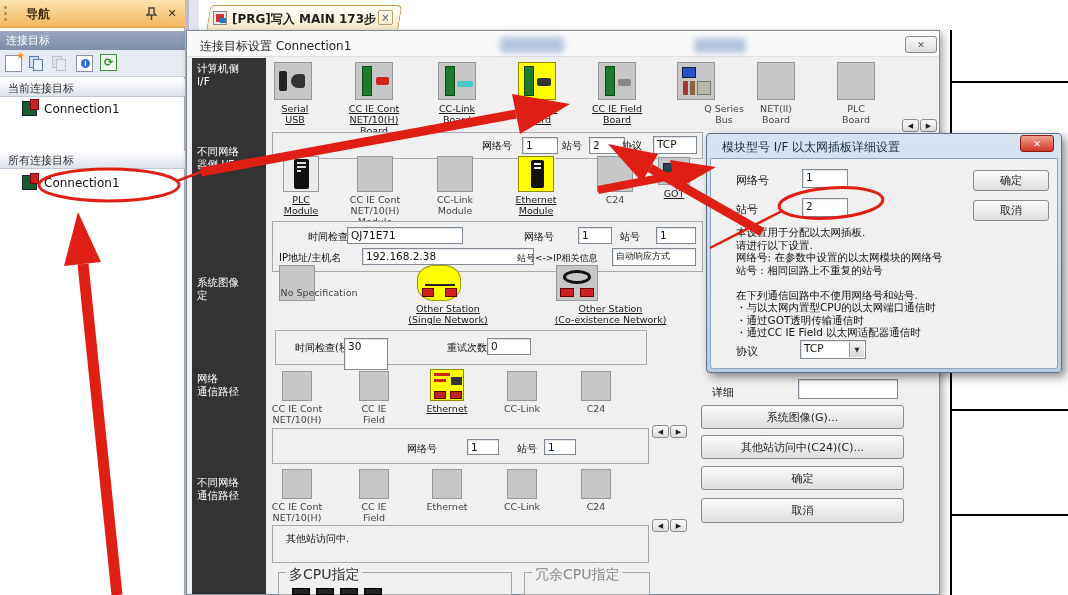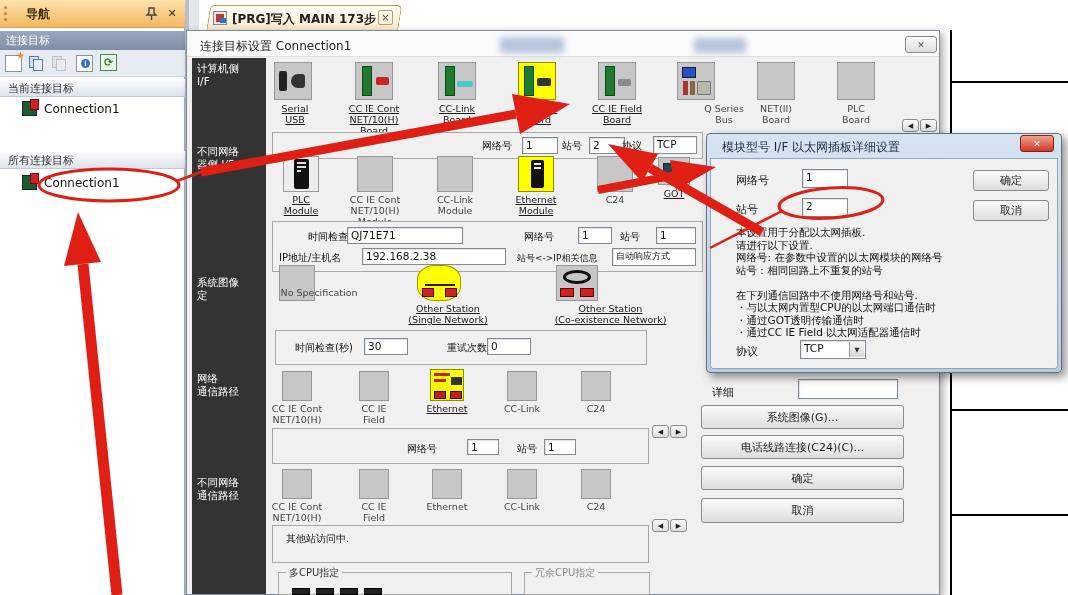--- a/index.html
+++ b/index.html
@@ -12,21 +12,21 @@
   .u{text-decoration:underline}
   .dim{color:#444}
   .gicon{background:#c7c7c7;border:1px solid #979797}
   .sel{background:#ffff00}
   .fld{background:#fff;border:1px solid #7e8a96;box-shadow:inset 1px 1px 1px rgba(0,0,0,.12);
        font-size:10.5px;color:#111;padding:1px 3px;overflow:hidden;white-space:nowrap}
   .btn3d{background:linear-gradient(#fafafa,#dedede);border:1px solid #8b8b8b;border-radius:3px;
          font-size:11px;color:#222;display:flex;align-items:center;justify-content:center}
   .sb{width:17px;height:13px;font-size:7px;padding:0}
   .grpbox{border:1px solid #a8a8a8}
-  .grplabel{font-size:10px;background:#f0f0f0;padding:0 3px;color:#333}
+  .grplabel{font-size:14px;background:#f0f0f0;padding:0 3px;color:#333}
   .hdrstrip{background:linear-gradient(#fdfdfe,#dde2ec);border-top:1px solid #fff;
             border-bottom:1px solid #c2c9d6;font-size:11px;color:#333;display:flex;
             align-items:center;padding-left:8px}
   .sideLabel{font-size:10.5px;line-height:13px;color:#fff;white-space:pre-line}
   .dd{position:absolute;right:1px;top:1px;bottom:1px;width:14px;
       background:linear-gradient(#f4f4f4,#d7d7d7);border-left:1px solid #999;font-size:6.5px;
       display:flex;align-items:center;justify-content:center;color:#333}
   .ladder{background:#000}
   svg.anno{pointer-events:none}
 </style>
@@ -250,21 +250,21 @@
 <div class="abs icolabel u" style="left:654px;top:188px;width:40px">GOT</div>
 
 <div class="abs grpbox" style="left:272px;top:221px;width:431px;height:51px;background:#f0f0f0"></div>
 <div class="abs t10" style="left:308px;top:230px">时间检查</div>
 <div class="abs fld" style="left:347px;top:227px;width:116px;height:17px">QJ71E71</div>
 <div class="abs t10" style="left:524px;top:230px">网络号</div>
 <div class="abs fld" style="left:578px;top:227px;width:34px;height:17px">1</div>
 <div class="abs t10" style="left:620px;top:230px">站号</div>
 <div class="abs fld" style="left:656px;top:227px;width:40px;height:17px">1</div>
 <div class="abs t10" style="left:279px;top:251px">IP地址/主机名</div>
-<div class="abs fld" style="left:362px;top:248px;width:144px;height:17px">192.168.2.38</div>
+<div class="abs fld" style="left:362px;top:248px;width:172px;height:17px">192.168.2.38</div>
 <div class="abs" style="left:517px;top:252px;font-size:9px;color:#111">站号&lt;-&gt;IP相关信息</div>
 <div class="abs fld" style="left:612px;top:248px;width:84px;height:18px;font-size:9px">
   <span>自动响应方式</span>
 </div>
 
 <div class="abs" style="left:279px;top:265px;width:36px;height:36px">
   <span class="abs gicon" style="left:0;top:0;width:36px;height:36px"></span>
 </div>
 <div class="abs icolabel dim" style="left:264px;top:287px;width:110px">No Specification</div>
 
@@ -283,21 +283,21 @@
     <i class="abs" style="left:6px;top:4px;width:28px;height:14px;border:3px solid #111;border-radius:50%"></i>
     <i class="abs" style="left:3px;top:22px;width:14px;height:9px;background:#c22;border:1px solid #600"></i>
     <i class="abs" style="left:23px;top:22px;width:14px;height:9px;background:#c22;border:1px solid #600"></i>
   </span>
 </div>
 <div class="abs icolabel u" style="left:538px;top:303px;width:145px">Other Station
 (Co-existence Network)</div>
 
 <div class="abs grpbox" style="left:275px;top:330px;width:372px;height:35px;background:#f0f0f0"></div>
 <div class="abs t10" style="left:295px;top:341px">时间检查(秒)</div>
-<div class="abs fld" style="left:364px;top:338px;width:44px;height:17px">30</div>
+<div class="abs fld" style="left:344px;top:338px;width:44px;height:32px">30</div>
 <div class="abs t10" style="left:447px;top:341px">重试次数</div>
 <div class="abs fld" style="left:487px;top:338px;width:44px;height:17px">0</div>
 
 <div class="abs" style="left:282px;top:371px;width:30px;height:30px">
   <span class="abs gicon" style="left:0;top:0;width:30px;height:30px"></span>
 </div>
 <div class="abs icolabel dim" style="left:261px;top:403px;width:72px">CC IE Cont
 NET/10(H)</div>
 
 <div class="abs" style="left:359px;top:371px;width:30px;height:30px">
@@ -374,21 +374,21 @@
 <div class="abs" style="left:292px;top:588px;width:18px;height:7px;background:#222;border:1px solid #000"></div>
 <div class="abs" style="left:316px;top:588px;width:18px;height:7px;background:#222;border:1px solid #000"></div>
 <div class="abs" style="left:340px;top:588px;width:18px;height:7px;background:#222;border:1px solid #000"></div>
 <div class="abs" style="left:364px;top:588px;width:18px;height:7px;background:#222;border:1px solid #000"></div>
 <div class="abs grpbox" style="left:524px;top:572px;width:126px;height:23px"></div>
 <div class="abs grplabel" style="left:532px;top:566px;color:#8a8a8a">冗余CPU指定</div>
 
 <div class="abs t11" style="left:712px;top:385px">详细</div>
 <div class="abs fld" style="left:798px;top:379px;width:100px;height:20px"></div>
 <div class="abs btn3d" style="left:701px;top:405px;width:203px;height:24px">系统图像(G)...</div>
-<div class="abs btn3d" style="left:701px;top:435px;width:203px;height:24px">电话线路连接(C24)(C)...</div>
+<div class="abs btn3d" style="left:701px;top:435px;width:203px;height:24px">其他站访问中(C24)(C)...</div>
 <div class="abs btn3d" style="left:701px;top:466px;width:203px;height:24px">确定</div>
 <div class="abs btn3d" style="left:701px;top:498px;width:203px;height:25px">取消</div>
 
 <div class="abs" style="left:706px;top:133px;width:356px;height:240px;background:linear-gradient(#d6e4f2,#b7cce0);
             border:1px solid #5f7188;border-radius:4px;box-shadow:4px 4px 10px rgba(0,0,0,.45)"></div>
 <div class="abs" style="left:722px;top:139px;font-size:12px;color:#1a2a3a;white-space:nowrap">模块型号 I/F 以太网插板详细设置</div>
 <div class="abs" style="left:1020px;top:135px;width:34px;height:17px;background:linear-gradient(#f0a28e,#cf3a28);
             border:1px solid #8c1d10;border-radius:3px;color:#fff;font-size:9px;font-weight:bold;
             display:flex;align-items:center;justify-content:center">✕</div>
 <div class="abs" style="left:710px;top:158px;width:348px;height:211px;background:#f0f0f0;border:1px solid #93a5ba;border-radius:0 0 3px 3px"></div>

